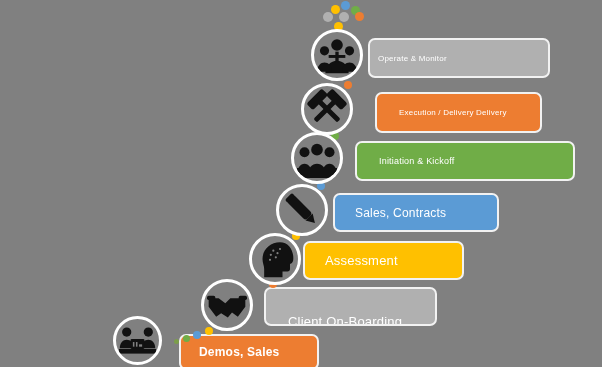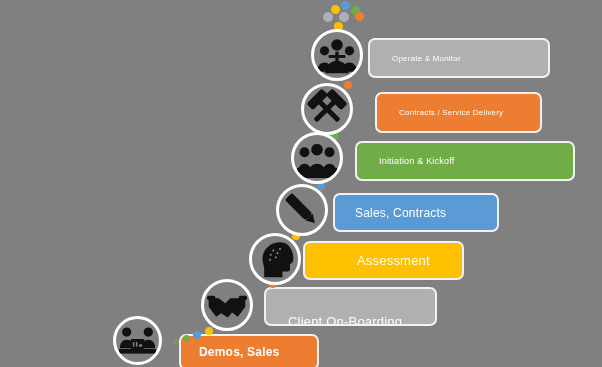--- a/index.html
+++ b/index.html
@@ -38,39 +38,39 @@
   }
   .bubble svg{display:block;}
 
   
   .dot{position:absolute;border-radius:50%;z-index:4;}
 </style>
 </head>
 <body>
 
 <div id="stage">
-    <div class="bar" style="left: 368px; top: 38px; width: 182px; height: 40px; background: rgb(176, 176, 176); padding-left: 22px; text-align: right;">
+    <div class="bar" style="left: 368px; top: 38px; width: 182px; height: 40px; background: rgb(176, 176, 176); padding-left: 8px; text-align: right;">
       <span style="font-size: 8px;">Operate &amp; Monitor</span>
     </div>
     <div class="bubble" style="left: 311px; top: 29px; width: 52px; height: 52px;">
       <span style="line-height: 0;">
         <svg width="40" height="40" viewBox="0 0 48 48" fill="#111">
           <circle cx="24" cy="12" r="7"></circle>
           <path d="M10 46c0-9 6.5-15 14-15s14 6 14 15z"></path>
           <circle cx="9" cy="19" r="5.5"></circle>
           <path d="M0 44c0-7 4.5-11 9-11s9 4 9 11z"></path>
           <circle cx="39" cy="19" r="5.5"></circle>
           <path d="M30 44c0-7 4.5-11 9-11s9 4 9 11z"></path>
           <rect x="22" y="20" width="4" height="13"></rect>
           <rect x="14" y="24" width="20" height="3.5"></rect>
         </svg>
       </span>
     </div>
     <div class="bar" style="left: 375px; top: 92px; width: 167px; height: 41px; background: rgb(237, 125, 49); padding-left: 22px;">
-      <span style="font-size: 8px;">Contracts / Service Delivery</span>
+      <span style="font-size: 8px;">Execution / Delivery Delivery</span>
     </div>
     <div class="bubble" style="left: 301px; top: 83px; width: 52px; height: 52px;">
       <span style="line-height: 0;">
         <svg width="40" height="40" viewBox="0 0 48 48" fill="#111">
           <g transform="rotate(45 24 24)">
             <rect x="21" y="4" width="6" height="40" rx="2"></rect>
             <rect x="11" y="2" width="26" height="11" rx="3"></rect>
           </g>
           <g transform="rotate(-45 24 24)">
             <rect x="21" y="4" width="6" height="40" rx="2"></rect>
@@ -103,21 +103,21 @@
         <svg width="40" height="40" viewBox="0 0 48 48" fill="#111">
           <g transform="rotate(-45 24 24)">
             <rect x="18" y="3" width="12" height="33" rx="4"></rect>
             <path d="M18 36h12l-6 10z"></path>
             <rect x="18" y="1" width="12" height="5" rx="2"></rect>
           </g>
         </svg>
       </span>
     </div>
     <div class="bar" style="left: 303px; top: 241px; width: 161px; height: 39px; background: rgb(255, 192, 0); padding-left: 20px;">
-      <span style="font-size: 13px; margin-left: 32px;">Assessment</span>
+      <span style="font-size: 13px;">Assessment</span>
     </div>
     <div class="bubble" style="left: 249px; top: 233px; width: 52px; height: 52px;">
       <span style="line-height: 0;">
         <svg width="40" height="40" viewBox="0 0 48 48" fill="#111">
           <path d="M30 4C18 4 9 13 9 24c0 5 2 8 2 12v10h22v-7h6c2 0 3-1 3-3v-6c3-1 4-3 4-7C46 13 40 4 30 4z"></path>
           <g fill="#808080">
             <circle cx="22" cy="14" r="1.3"></circle>
             <circle cx="27" cy="17" r="1.3"></circle>
             <circle cx="19" cy="19" r="1.3"></circle>
             <circle cx="25" cy="22" r="1.3"></circle>

